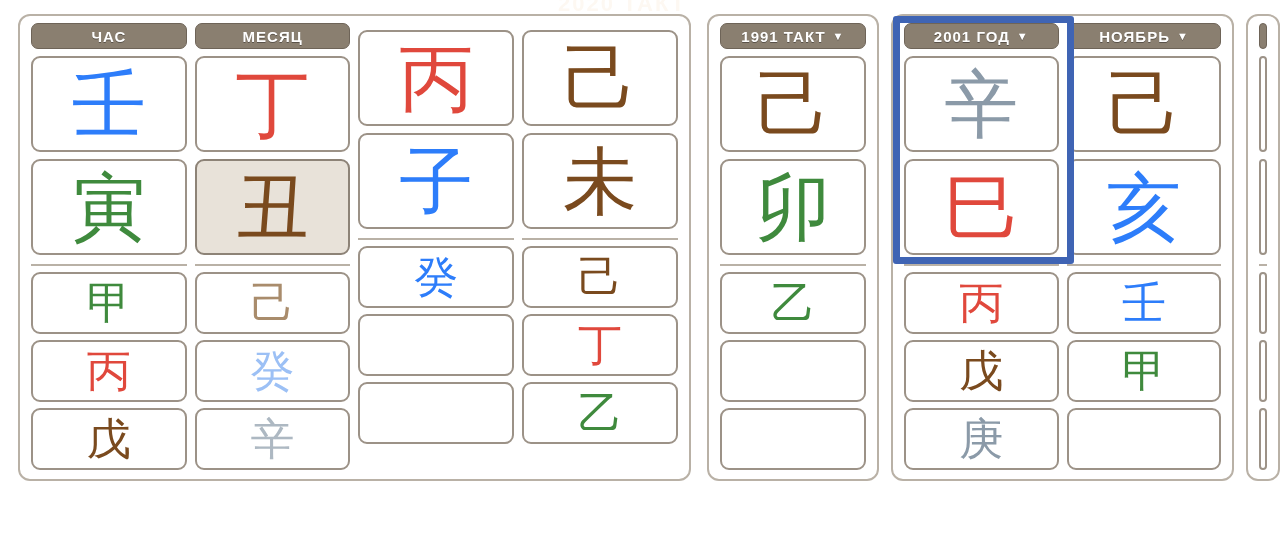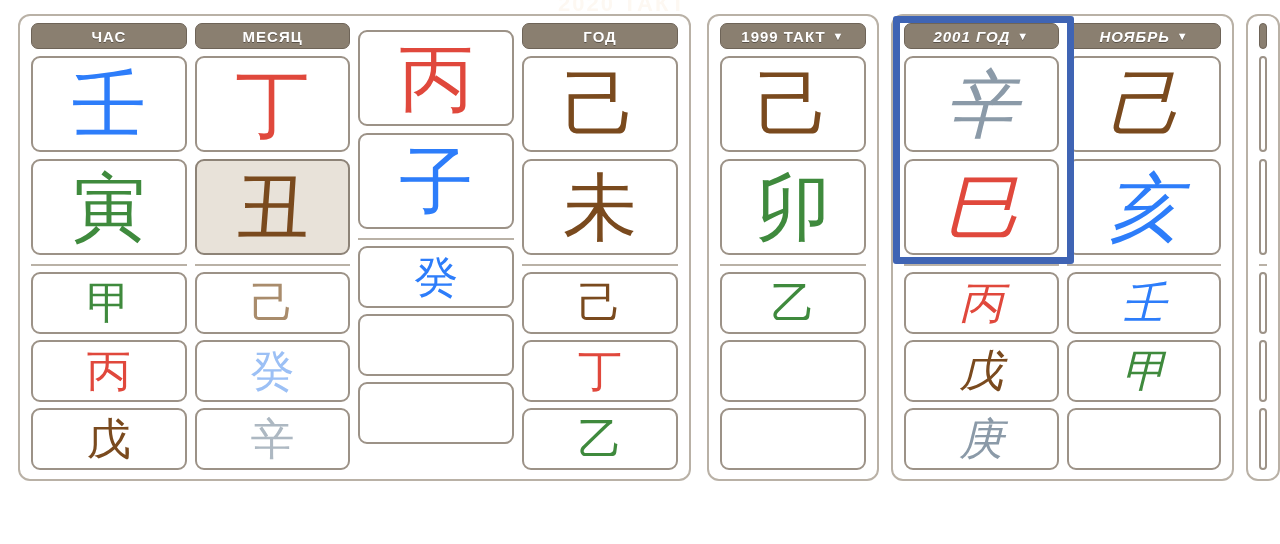--- a/index.html
+++ b/index.html
@@ -29,21 +29,21 @@
     border:2px solid #b9b1a6;
     border-radius:12px;
     background:#ffffff;
     padding:7px 7px 9px 7px;
     box-sizing:border-box;
     display:flex;
     position:relative;
   }
   .panel.main{ width:690px; }
   .panel.single{ width:176px; margin-left:16px; }
-  .panel.pair{ width:352px; margin-left:12px;font-style:italic; }
+  .panel.pair{ width:352px; margin-left:12px; }
   .panel.sliver{ width:34px; margin-left:12px; overflow:hidden; }
 
   .col{
     display:flex; flex-direction:column;
     flex:1 1 0; min-width:0;
     padding:0 4px;
     box-sizing:border-box;
   }
 
   
@@ -160,23 +160,20 @@
           <span class="glyph" style="color: rgb(45, 125, 250);">癸</span>
         </div>
         <div class="cell small">
           <span class="glyph" style="color: rgb(0, 0, 0);"></span>
         </div>
         <div class="cell small">
           <span class="glyph" style="color: rgb(0, 0, 0);"></span>
         </div>
       </div>
       <div class="col">
-        <div class="hdr">
-          <span>ГОД</span>
-        </div>
         <div class="cell big">
           <span class="glyph" style="color: rgb(122, 74, 30);">己</span>
         </div>
         <div class="cell big">
           <span class="glyph" style="color: rgb(122, 74, 30);">未</span>
         </div>
         <div class="divider"></div>
         <div class="cell small">
           <span class="glyph" style="color: rgb(122, 74, 30);">己</span>
         </div>
@@ -185,21 +182,21 @@
         </div>
         <div class="cell small">
           <span class="glyph" style="color: rgb(63, 138, 61);">乙</span>
         </div>
       </div>
     </div>
 
   <div class="panel single" id="panel-luck">
       <div class="col">
         <div class="hdr">
-          <span>1999 ТАКТ</span>
+          <span>1991 ТАКТ</span>
           <span class="caret">▼</span>
         </div>
         <div class="cell big">
           <span class="glyph" style="color: rgb(122, 74, 30);">己</span>
         </div>
         <div class="cell big">
           <span class="glyph" style="color: rgb(63, 138, 61);">卯</span>
         </div>
         <div class="divider"></div>
         <div class="cell small">

